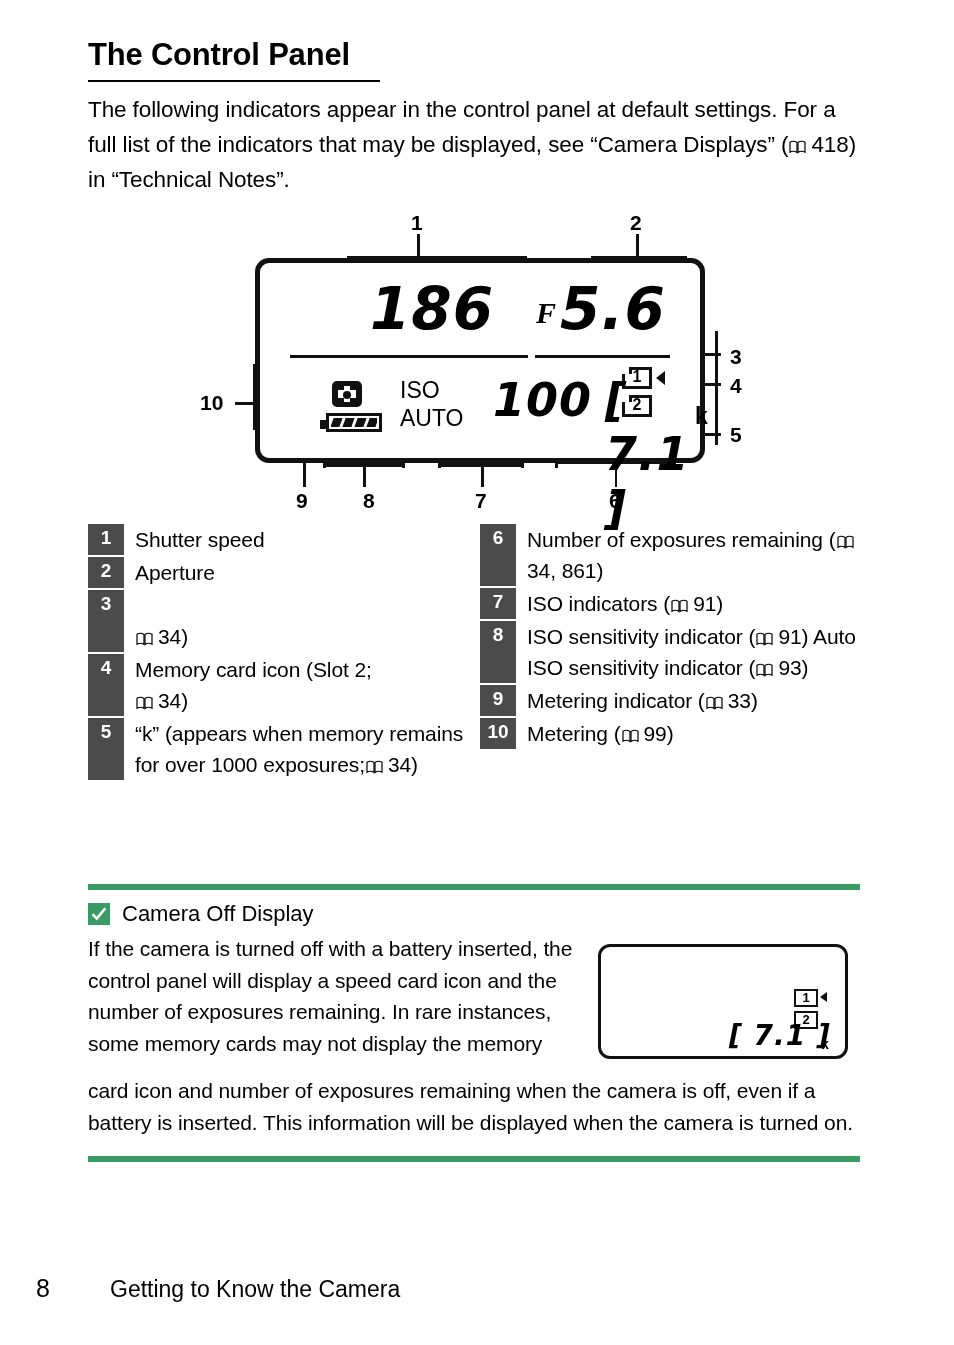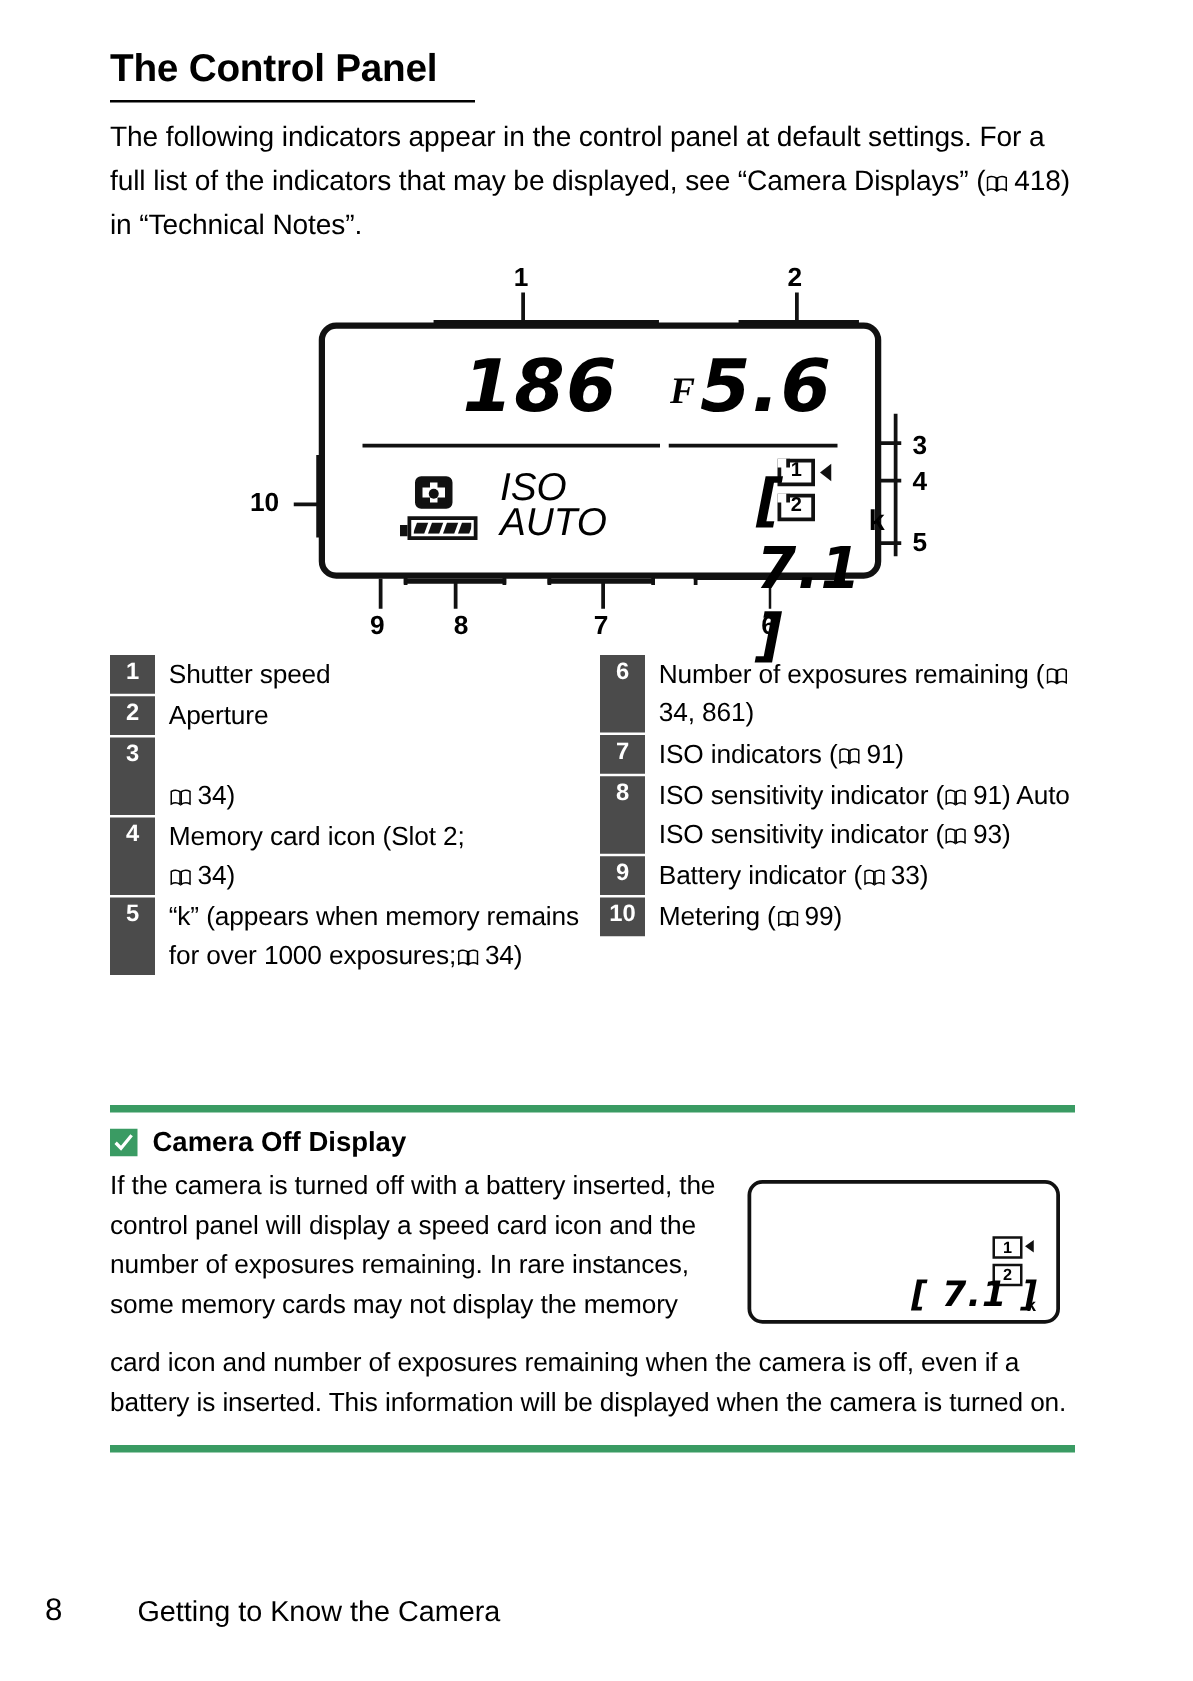--- a/index.html
+++ b/index.html
@@ -102,22 +102,22 @@
     position:absolute;left:66px;top:150px;width:56px;height:19px;
     border:3px solid #111;box-sizing:border-box;background:#fff;
   }
   .battery .nub{position:absolute;left:-9px;top:4px;width:6px;height:9px;background:#111;}
   .battery .bars{position:absolute;left:2px;top:2px;right:2px;bottom:2px;overflow:hidden;}
   .battery .bar{
     position:absolute;top:0;width:9px;height:100%;background:#111;transform:skewX(-20deg);
   }
 
   .isolbl{
-    position:absolute;left:140px;top:113px;font-size:31px;line-height:28px;font-weight:normal;
-    font-family:"Liberation Sans", sans-serif;letter-spacing:0px;font-style:italic;
+    position:absolute;left:140px;top:113px;font-size:23px;line-height:28px;font-weight:normal;
+    font-family:"Liberation Sans", sans-serif;letter-spacing:0px;
   }
   .isolbl div{text-align:left;}
 
   .isoval{position:absolute;left:233px;top:110px;font-size:46px;line-height:54px;}
 
   .expgroup{position:absolute;left:345px;top:110px;font-size:46px;line-height:54px;}
   .expk{position:absolute;left:435px;top:140px;font-size:23px;font-weight:bold;
         font-family:"Liberation Sans", sans-serif;font-style:normal;}
 
   
@@ -147,21 +147,21 @@
   
   .note{position:absolute;left:88px;top:884px;width:772px;}
   .note .rule{height:6px;background:#3a9b63;width:100%;}
   .note .head{
     display:flex;align-items:center;gap:12px;margin-top:11px;
   }
   .check{
     width:22px;height:22px;background:#3a9b63;position:relative;flex:0 0 22px;
   }
   .check svg{position:absolute;left:2px;top:2px;}
-  .note .headtxt{font-size:22px;font-weight:bold;}
+  .note .headtxt{font-size:22px;font-weight:normal;}
   .note .body{
     margin-top:6px;font-size:21px;line-height:31.5px;letter-spacing:-0.1px;width:500px;
   }
   .note .body.full{width:772px;}
   .note .rule-bottom{height:6px;background:#3a9b63;width:100%;margin-top:18px;}
 
   
   .mini-lcd{
     position:absolute;left:510px;top:60px;width:250px;height:115px;
     border:3px solid #111;border-radius:12px;box-sizing:border-box;background:#fff;
@@ -286,20 +286,21 @@
           <div class="bar" style="left:25px;"></div>
           <div class="bar" style="left:37px;"></div>
         </div>
       </div>
 
       <div class="isolbl">
         <div>ISO</div>
         <div>AUTO</div>
       </div>
 
+      <div class="seg isoval">100</div>
 
       <div class="seg expgroup">[ 7.1 ]</div>
       <div class="expk">k</div>
     </div>
   </div>
 
   <div class="list">
 
     <div class="col left">
 
@@ -363,21 +364,21 @@
                 <path d="M1 2.2 C3 1.1 6 1.1 8 2.4 L8 12.4 C6 11.1 3 11.1 1 12.2 Z" fill="none" stroke="#000" stroke-width="1.2"></path>
                 <path d="M16 2.2 C14 1.1 11 1.1 9 2.4 L9 12.4 C11 11.1 14 11.1 16 12.2 Z" fill="none" stroke="#000" stroke-width="1.2"></path>
               </svg></span><span>91</span><span>) Auto ISO sensitivity indicator (</span><span class="book"><svg width="17" height="14" viewBox="0 0 17 14">
                 <path d="M1 2.2 C3 1.1 6 1.1 8 2.4 L8 12.4 C6 11.1 3 11.1 1 12.2 Z" fill="none" stroke="#000" stroke-width="1.2"></path>
                 <path d="M16 2.2 C14 1.1 11 1.1 9 2.4 L9 12.4 C11 11.1 14 11.1 16 12.2 Z" fill="none" stroke="#000" stroke-width="1.2"></path>
               </svg></span><span>93</span><span>)</span></div>
       </div>
 
       <div class="item">
         <div class="num">9</div>
-        <div class="itxt"><span>Battery indicator (</span><span class="book"><svg width="17" height="14" viewBox="0 0 17 14">
+        <div class="itxt"><span>Metering indicator (</span><span class="book"><svg width="17" height="14" viewBox="0 0 17 14">
                 <path d="M1 2.2 C3 1.1 6 1.1 8 2.4 L8 12.4 C6 11.1 3 11.1 1 12.2 Z" fill="none" stroke="#000" stroke-width="1.2"></path>
                 <path d="M16 2.2 C14 1.1 11 1.1 9 2.4 L9 12.4 C11 11.1 14 11.1 16 12.2 Z" fill="none" stroke="#000" stroke-width="1.2"></path>
               </svg></span><span>33</span><span>)</span></div>
       </div>
 
       <div class="item">
         <div class="num">10</div>
         <div class="itxt"><span>Metering (</span><span class="book"><svg width="17" height="14" viewBox="0 0 17 14">
                 <path d="M1 2.2 C3 1.1 6 1.1 8 2.4 L8 12.4 C6 11.1 3 11.1 1 12.2 Z" fill="none" stroke="#000" stroke-width="1.2"></path>
                 <path d="M16 2.2 C14 1.1 11 1.1 9 2.4 L9 12.4 C11 11.1 14 11.1 16 12.2 Z" fill="none" stroke="#000" stroke-width="1.2"></path>

